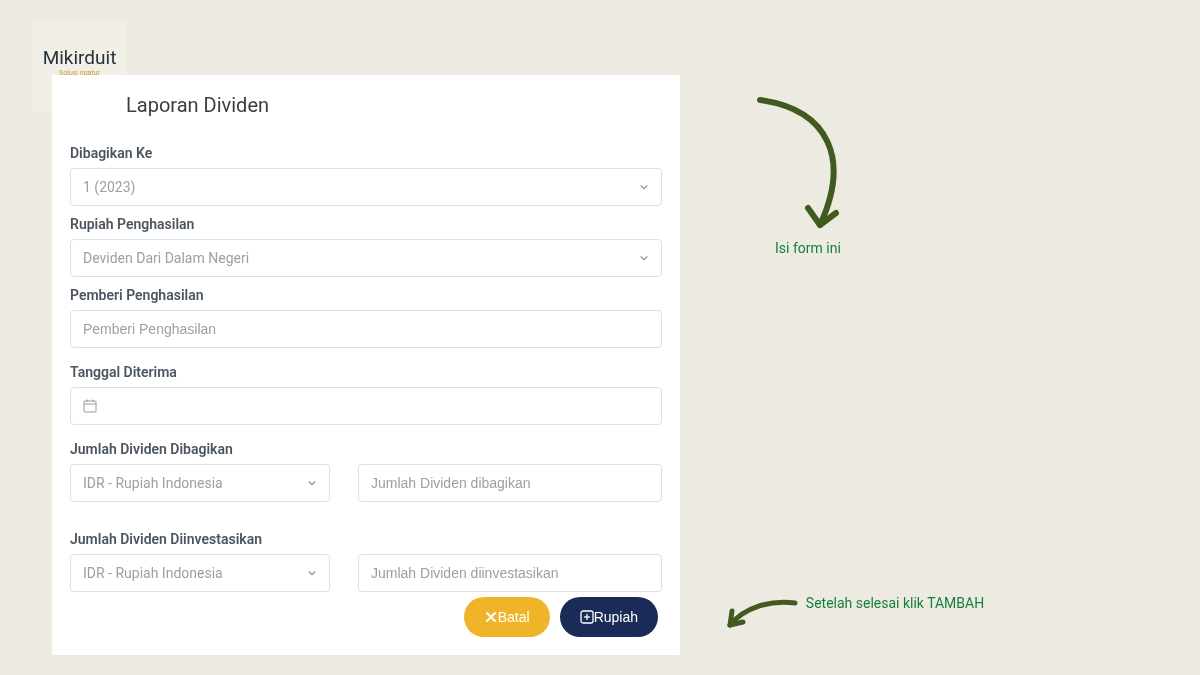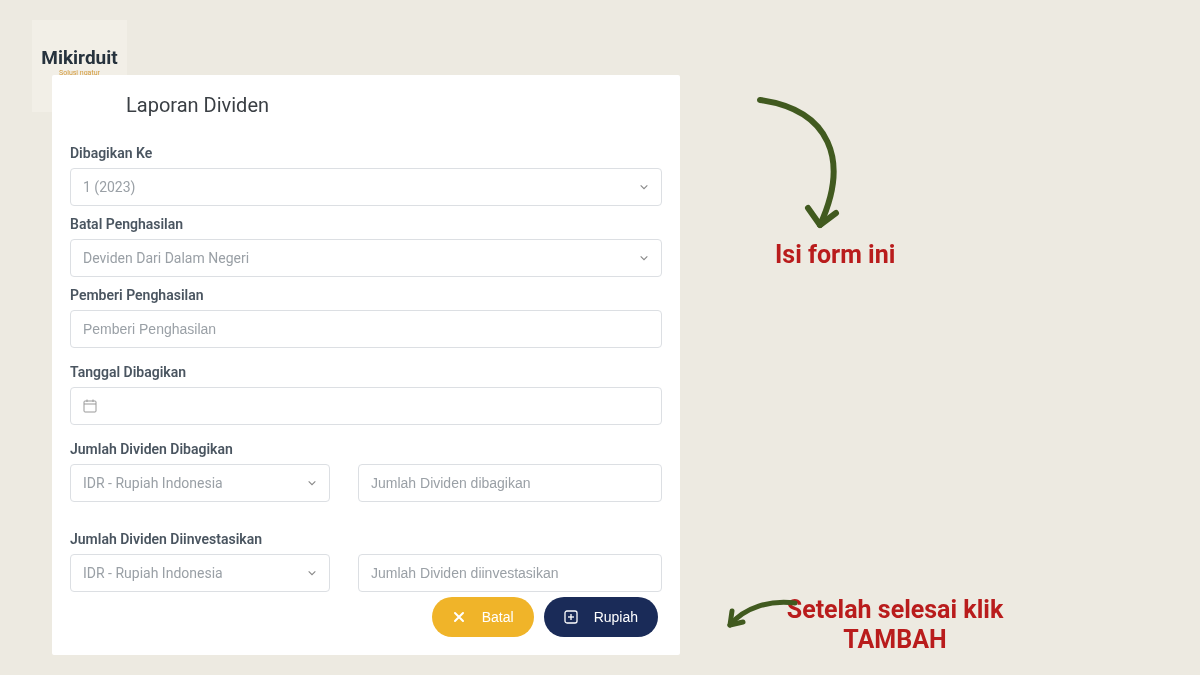--- a/index.html
+++ b/index.html
@@ -18,21 +18,21 @@
     width: 95px;
     height: 92px;
     background: #f2efe7;
     display: flex;
     flex-direction: column;
     align-items: center;
     justify-content: center;
   }
   .logo-title {
     font-size: 19px;
-    font-weight: 700;
+    font-weight: 400;
     color: #26323d;
   }
   .logo-sub {
     font-size: 7px;
     color: #d39a3a;
     text-align: center;
     line-height: 1.1;
     margin-top: 1px;
   }
   .card {
@@ -102,35 +102,35 @@
     right: 22px;
     display: flex;
     gap: 10px;
   }
   .btn {
     height: 40px;
     border-radius: 20px;
     padding: 0 20px;
     display: flex;
     align-items: center;
-    gap: 16px;
+    gap: 0;
     font-size: 14px;
     font-weight: 500;
     cursor: pointer;
     border: none;
     color: #fff;
   }
   .btn-cancel { background: #f0b429; }
   .btn-add { background: #1a2b58; }
   .btn svg { width: 14px; height: 14px; }
   .annotation {
     position: absolute;
-    color: #b91c1c;
-    font-weight: 700;
-    font-size: 25px;
+    color: #15803d;
+    font-weight: 400;
+    font-size: 14px;
     line-height: 1.2;
   }
   .ann1 { top: 240px; left: 775px; }
   .ann2 { top: 595px; left: 785px; text-align: center; width: 220px; }
   .arrow { position: absolute; }
   .arrow1 { top: 90px; left: 750px; width: 130px; height: 150px; }
   .arrow2 { top: 595px; left: 720px; width: 80px; height: 40px; transform: scaleX(-1); }
 </style>
 </head>
 <body>
@@ -148,38 +148,38 @@
     <span class="field-label">Dibagikan Ke</span>
     <div class="control">
       <span>1 (2023)</span>
       <svg class="chev" viewBox="0 0 12 12">
           <path d="M2 4 L6 8 L10 4" stroke="#888" stroke-width="1.3" fill="none"></path>
         </svg>
     </div>
   </div>
 
   <div class="field">
-    <span class="field-label">Batal Penghasilan</span>
+    <span class="field-label">Rupiah Penghasilan</span>
     <div class="control">
       <span>Deviden Dari Dalam Negeri</span>
       <svg class="chev" viewBox="0 0 12 12">
           <path d="M2 4 L6 8 L10 4" stroke="#888" stroke-width="1.3" fill="none"></path>
         </svg>
     </div>
   </div>
 
   <div class="field">
     <span class="field-label">Pemberi Penghasilan</span>
     <div class="control">
       <input placeholder="Pemberi Penghasilan" style="">
     </div>
   </div>
 
   <div class="field" style="margin-top:16px">
-    <span class="field-label">Tanggal Dibagikan</span>
+    <span class="field-label">Tanggal Diterima</span>
     <div class="control" style="justify-content:flex-start">
       <svg class="cal" viewBox="0 0 14 14">
           <rect x="1" y="2" width="12" height="11" rx="1" fill="none" stroke="#999" stroke-width="1"></rect>
           <line x1="1" y1="5" x2="13" y2="5" stroke="#999" stroke-width="1"></line>
           <line x1="4" y1="0.5" x2="4" y2="3" stroke="#999" stroke-width="1"></line>
           <line x1="10" y1="0.5" x2="10" y2="3" stroke="#999" stroke-width="1"></line>
         </svg>
     </div>
   </div>
 

